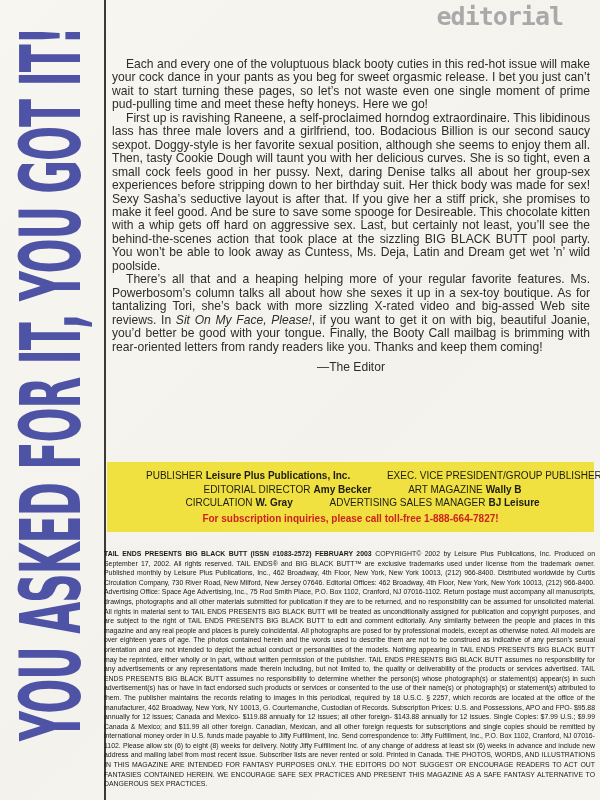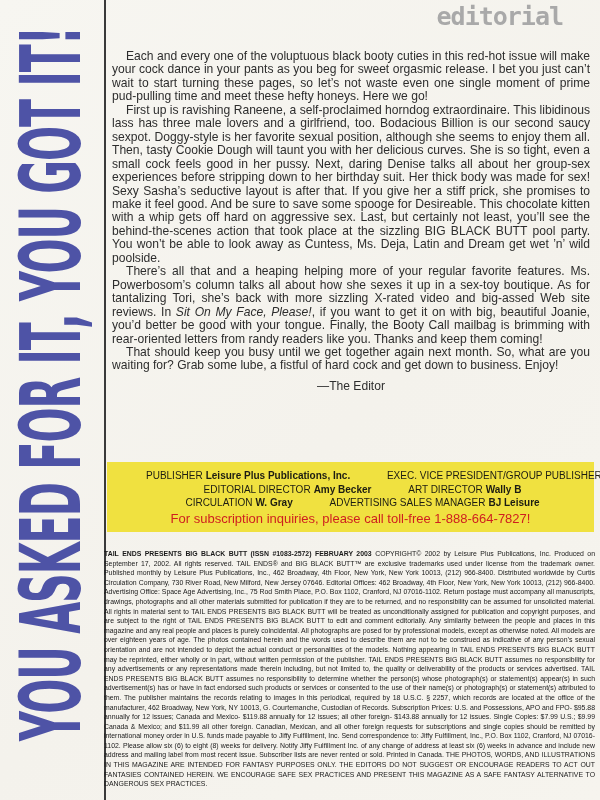--- a/index.html
+++ b/index.html
@@ -27,38 +27,38 @@
     position:absolute;left:104px;top:0;width:1.5px;height:800px;
     background:#3a3a3a;
   }
   .masthead{
     position:absolute;right:37px;top:2px;
     font-family:"DejaVu Sans Mono","DejaVu Sans",monospace;
     font-weight:bold;font-size:25px;letter-spacing:-1px;
     color:#a9a9a9;
   }
   .body-col{
-    position:absolute;left:112px;top:50px;width:478px;
+    position:absolute;left:112px;top:58px;width:478px;
     font-size:12.1px;line-height:13.45px;color:#2d2d2d;
   }
   .body-col p{margin:0;text-align:justify;text-indent:14px;}
   .body-col p.signature{text-align:center;text-indent:0;margin-top:7px;}
   .credits{
     position:absolute;left:107px;top:462px;width:467px;
     background:#f0e140;
     padding:7px 10px 6px 10px;
     text-align:center;
     color:#1c1c12;
   }
   .credit-row{font-size:10px;line-height:13.5px;white-space:nowrap;}
   .credit-row .cl{font-weight:normal;margin-right:3px;padding-left:24px;}
   .credit-row .cn{font-weight:bold;}
   .credit-row .pair{margin:0 5px;display:inline-block;}
   .credit-phone{font-size:11px;line-height:14.5px;font-weight:bold;margin-top:1px;}
-  .credit-sub{font-size:13px;line-height:15px;font-weight:normal;color:#cf1f1f;margin-top:1px;}
+  .credit-sub{font-size:10px;line-height:15px;font-weight:bold;color:#cf1f1f;margin-top:1px;}
   .legal{
     position:absolute;left:104px;top:549px;width:491px;
     font-size:6.9px;line-height:9.6px;
     text-align:justify;color:#191919;
   }
   .legal b{font-weight:bold;}
 </style>
 </head>
 <body>
 
@@ -67,32 +67,31 @@
   <div class="sidebar-headline">YOU ASKED FOR IT, YOU GOT IT!</div>
 
   <div class="rule"></div>
 
   <div class="masthead">editorial</div>
 
   <div class="body-col">
     <p>Each and every one of the voluptuous black booty cuties in this red-hot issue will make your cock dance in your pants as you beg for sweet orgasmic release. I bet you just can’t wait to start turning these pages, so let’s not waste even one single moment of prime pud-pulling time and meet these hefty honeys. Here we go!</p>
     <p>First up is ravishing Raneene, a self-proclaimed horndog extraordinaire. This libidinous lass has three male lovers and a girlfriend, too. Bodacious Billion is our second saucy sexpot. Doggy-style is her favorite sexual position, although she seems to enjoy them all. Then, tasty Cookie Dough will taunt you with her delicious curves. She is so tight, even a small cock feels good in her pussy. Next, daring Denise talks all about her group-sex experiences before stripping down to her birthday suit. Her thick body was made for sex! Sexy Sasha’s seductive layout is after that. If you give her a stiff prick, she promises to make it feel good. And be sure to save some spooge for Desireable. This chocolate kitten with a whip gets off hard on aggressive sex. Last, but certainly not least, you’ll see the behind-the-scenes action that took place at the sizzling BIG BLACK BUTT pool party. You won’t be able to look away as Cuntess, Ms. Deja, Latin and Dream get wet ’n’ wild poolside.</p>
     <p><span>There’s all that and a heaping helping more of your regular favorite features. Ms. Powerbosom’s column talks all about how she sexes it up in a sex-toy boutique. As for tantalizing Tori, she’s back with more sizzling X-rated video and big-assed Web site reviews. In </span><i>Sit On My Face, Please!</i><span>, if you want to get it on with big, beautiful Joanie, you’d better be good with your tongue. Finally, the Booty Call mailbag is brimming with rear-oriented letters from randy readers like you. Thanks and keep them coming!</span></p>
-    <p>That should keep you busy until we get together again next month. So, what are you waiting for? Grab some lube, a fistful of hard cock and get down to business. Enjoy!</p>
     <p class="signature">—The Editor</p>
   </div>
 
   <div class="credits">
     <div class="credit-row">
       <span class="pair"><span class="cl">PUBLISHER</span><span class="cn">Leisure Plus Publications, Inc.</span></span>
       <span class="pair"><span class="cl">EXEC. VICE PRESIDENT/GROUP PUBLISHER</span><span class="cn">Tony DeStefano</span></span>
     </div>
     <div class="credit-row">
       <span class="pair"><span class="cl">EDITORIAL DIRECTOR</span><span class="cn">Amy Becker</span></span>
-      <span class="pair"><span class="cl">ART DIRECTOR</span><span class="cn">Wally B</span></span>
+      <span class="pair"><span class="cl">ART MAGAZINE</span><span class="cn">Wally B</span></span>
     </div>
     <div class="credit-row">
       <span class="pair"><span class="cl">CIRCULATION</span><span class="cn">W. Gray</span></span>
       <span class="pair"><span class="cl">ADVERTISING SALES MANAGER</span><span class="cn">BJ Leisure</span></span>
     </div>
     <div class="credit-sub">For subscription inquiries, please call toll-free 1-888-664-7827!</div>
   </div>
 
   <div class="legal"><b>TAIL ENDS PRESENTS BIG BLACK BUTT (ISSN #1083-2572) FEBRUARY 2003 </b><span>COPYRIGHT© 2002 by Leisure Plus Publications, Inc. Produced on September 17, 2002. All rights reserved. TAIL ENDS® and BIG BLACK BUTT™ are exclusive trademarks used under license from the trademark owner. Published monthly by Leisure Plus Publications, Inc., 462 Broadway, 4th Floor, New York, New York 10013, (212) 966-8400. Distributed worldwide by Curtis Circulation Company, 730 River Road, New Milford, New Jersey 07646. Editorial Offices: 462 Broadway, 4th Floor, New York, New York 10013, (212) 966-8400. Advertising Office: Space Age Advertising, Inc., 75 Rod Smith Place, P.O. Box 1102, Cranford, NJ 07016-1102. Return postage must accompany all manuscripts, drawings, photographs and all other materials submitted for publication if they are to be returned, and no responsibility can be assumed for unsolicited material. All rights in material sent to TAIL ENDS PRESENTS BIG BLACK BUTT will be treated as unconditionally assigned for publication and copyright purposes, and are subject to the right of TAIL ENDS PRESENTS BIG BLACK BUTT to edit and comment editorially. Any similarity between the people and places in this magazine and any real people and places is purely coincidental. All photographs are posed for by professional models, except as otherwise noted. All models are over eighteen years of age. The photos contained herein and the words used to describe them are not to be construed as indicative of any person’s sexual orientation and are not intended to depict the actual conduct or personalities of the models. Nothing appearing in TAIL ENDS PRESENTS BIG BLACK BUTT may be reprinted, either wholly or in part, without written permission of the publisher. TAIL ENDS PRESENTS BIG BLACK BUTT assumes no responsibility for any advertisements or any representations made therein including, but not limited to, the quality or deliverability of the products or services advertised. TAIL ENDS PRESENTS BIG BLACK BUTT assumes no responsibility to determine whether the person(s) whose photograph(s) or statement(s) appear(s) in such advertisement(s) has or have in fact endorsed such products or services or consented to the use of their name(s) or photograph(s) or statement(s) attributed to them. The publisher maintains the records relating to images in this periodical, required by 18 U.S.C. § 2257, which records are located at the office of the manufacturer, 462 Broadway, New York, NY 10013, G. Courtemanche, Custodian of Records. Subscription Prices: U.S. and Possessions, APO and FPO- $95.88 annually for 12 issues; Canada and Mexico- $119.88 annually for 12 issues; all other foreign- $143.88 annually for 12 issues. Single Copies: $7.99 U.S.; $9.99 Canada &amp; Mexico; and $11.99 all other foreign. Canadian, Mexican, and all other foreign requests for subscriptions and single copies should be remitted by international money order in U.S. funds made payable to Jiffy Fulfillment, Inc. Send correspondence to: Jiffy Fulfillment, Inc., P.O. Box 1102, Cranford, NJ 07016-1102. Please allow six (6) to eight (8) weeks for delivery. Notify Jiffy Fulfillment Inc. of any change of address at least six (6) weeks in advance and include new address and mailing label from most recent issue. Subscriber lists are never rented or sold. Printed in Canada. THE PHOTOS, WORDS, AND ILLUSTRATIONS IN THIS MAGAZINE ARE INTENDED FOR FANTASY PURPOSES ONLY. THE EDITORS DO NOT SUGGEST OR ENCOURAGE READERS TO ACT OUT FANTASIES CONTAINED HEREIN. WE ENCOURAGE SAFE SEX PRACTICES AND PRESENT THIS MAGAZINE AS A SAFE FANTASY ALTERNATIVE TO DANGEROUS SEX PRACTICES.</span></div>
 

